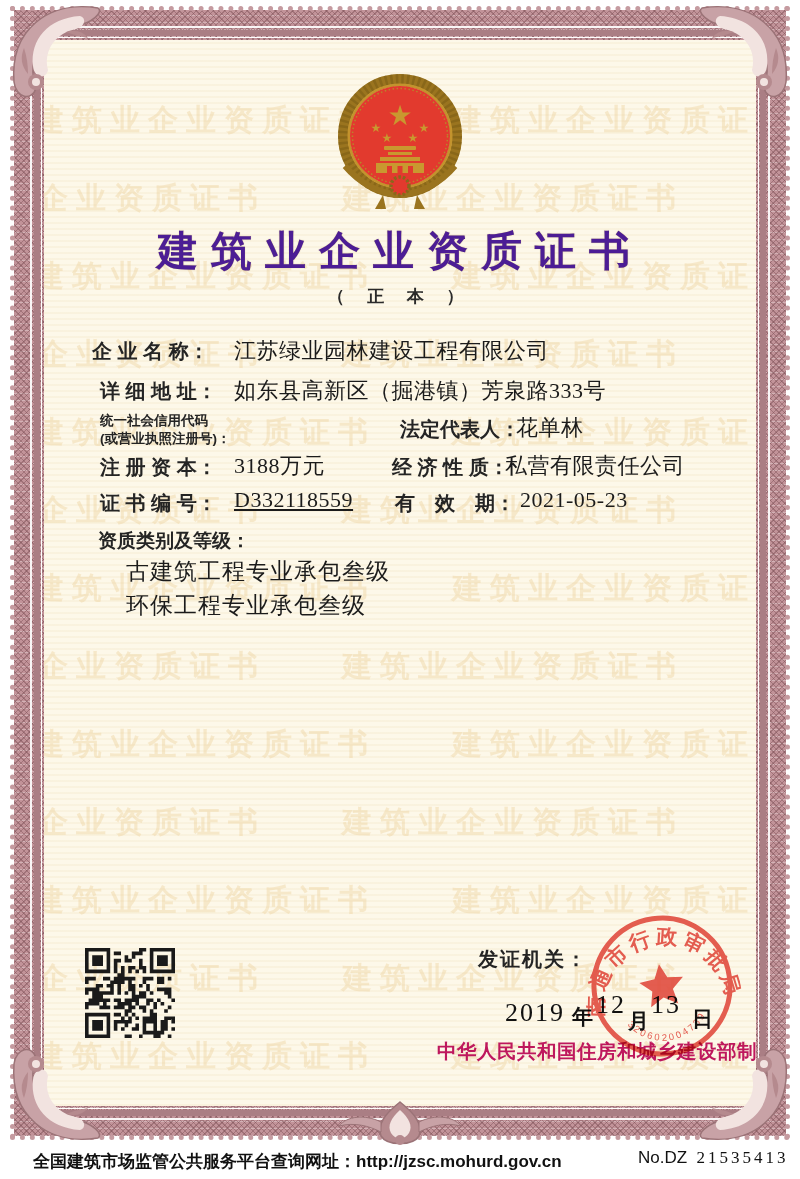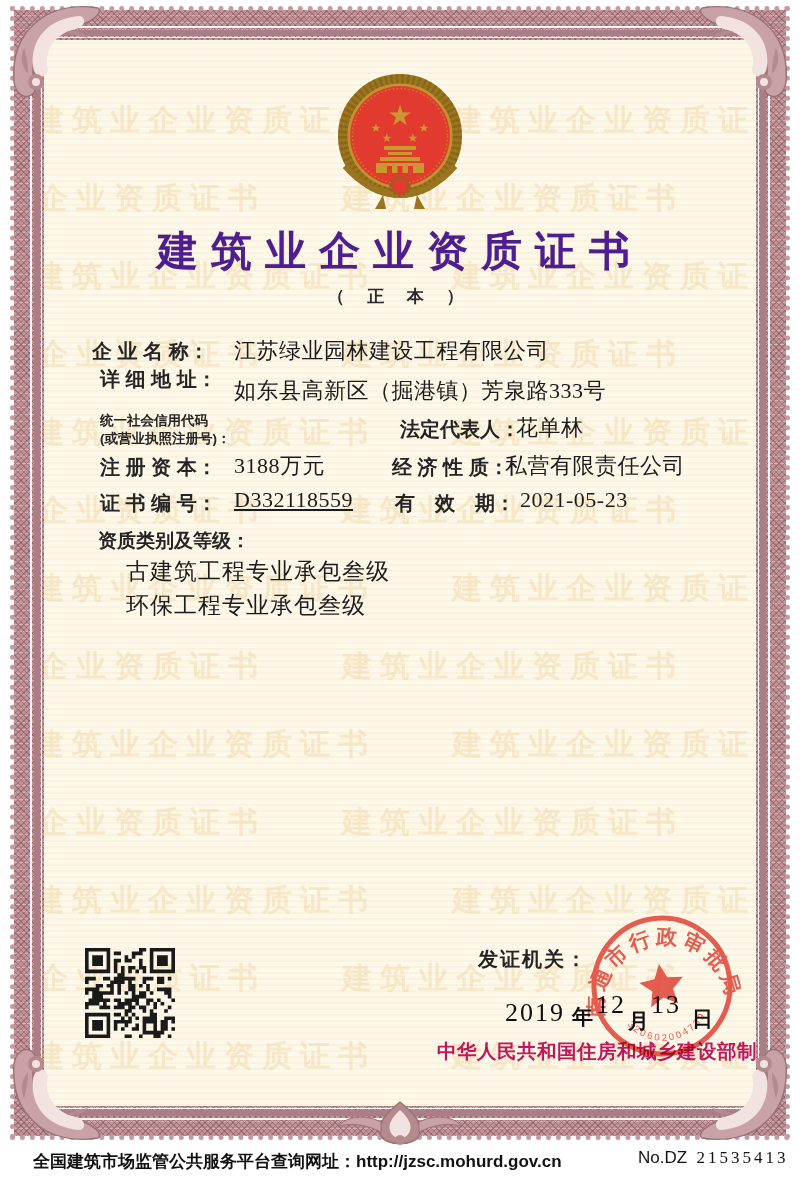--- a/index.html
+++ b/index.html
@@ -169,21 +169,21 @@
       <path d="M58,125 l-8,14 h11 Z" fill="#9a741f"></path>
       <path d="M92,125 l8,14 h-11 Z" fill="#9a741f"></path>
     </svg>
 
     <div class="abs title">建筑业企业资质证书</div>
     <div class="abs subtitle">（ 正 本 ）</div>
 
     <span class="abs flabel" style="left:92px; top:338px;">企 业 名 称：</span>
     <span class="abs fvalue" style="left:234px; top:336px;">江苏绿业园林建设工程有限公司</span>
 
-    <span class="abs flabel" style="left:100px; top:366px;">详 细 地 址：</span>
+    <span class="abs flabel" style="left:100px; top:378px;">详 细 地 址：</span>
     <span class="abs fvalue" style="left:234px; top:376px;">如东县高新区（掘港镇）芳泉路333号</span>
 
     <span class="abs small-label" style="left:100px; top:412px;">统一社会信用代码</span>
     <span class="abs small-label" style="left:100px; top:430px;">(或营业执照注册号)：</span>
     <span class="abs flabel" style="left:400px; top:416px;">法定代表人：</span>
     <span class="abs fvalue" style="left:516px; top:413px;">花单林</span>
 
     <span class="abs flabel" style="left:100px; top:454px;">注 册 资 本：</span>
     <span class="abs fvalue" style="left:234px; top:451px;">3188万元</span>
     <span class="abs flabel" style="left:392px; top:454px;">经 济 性 质：</span>

